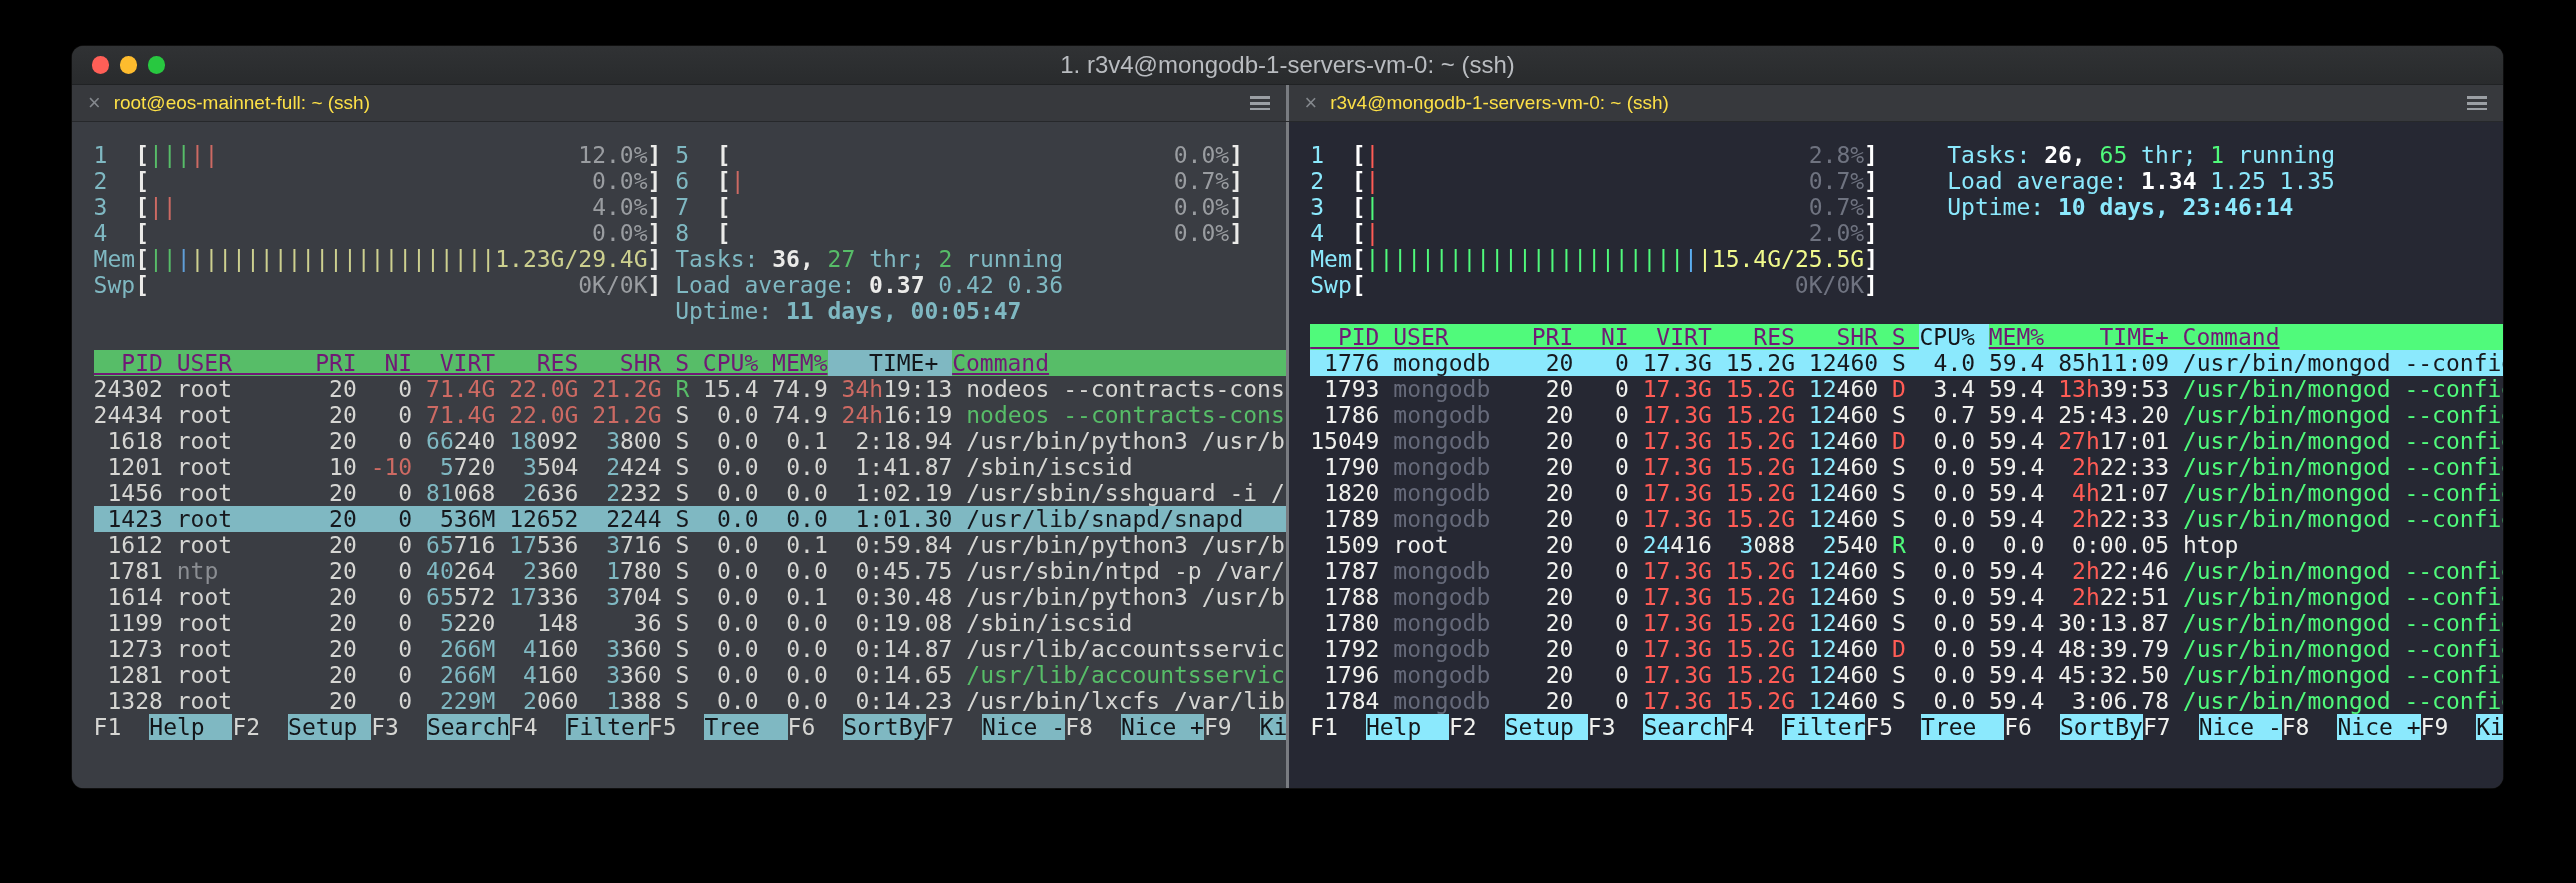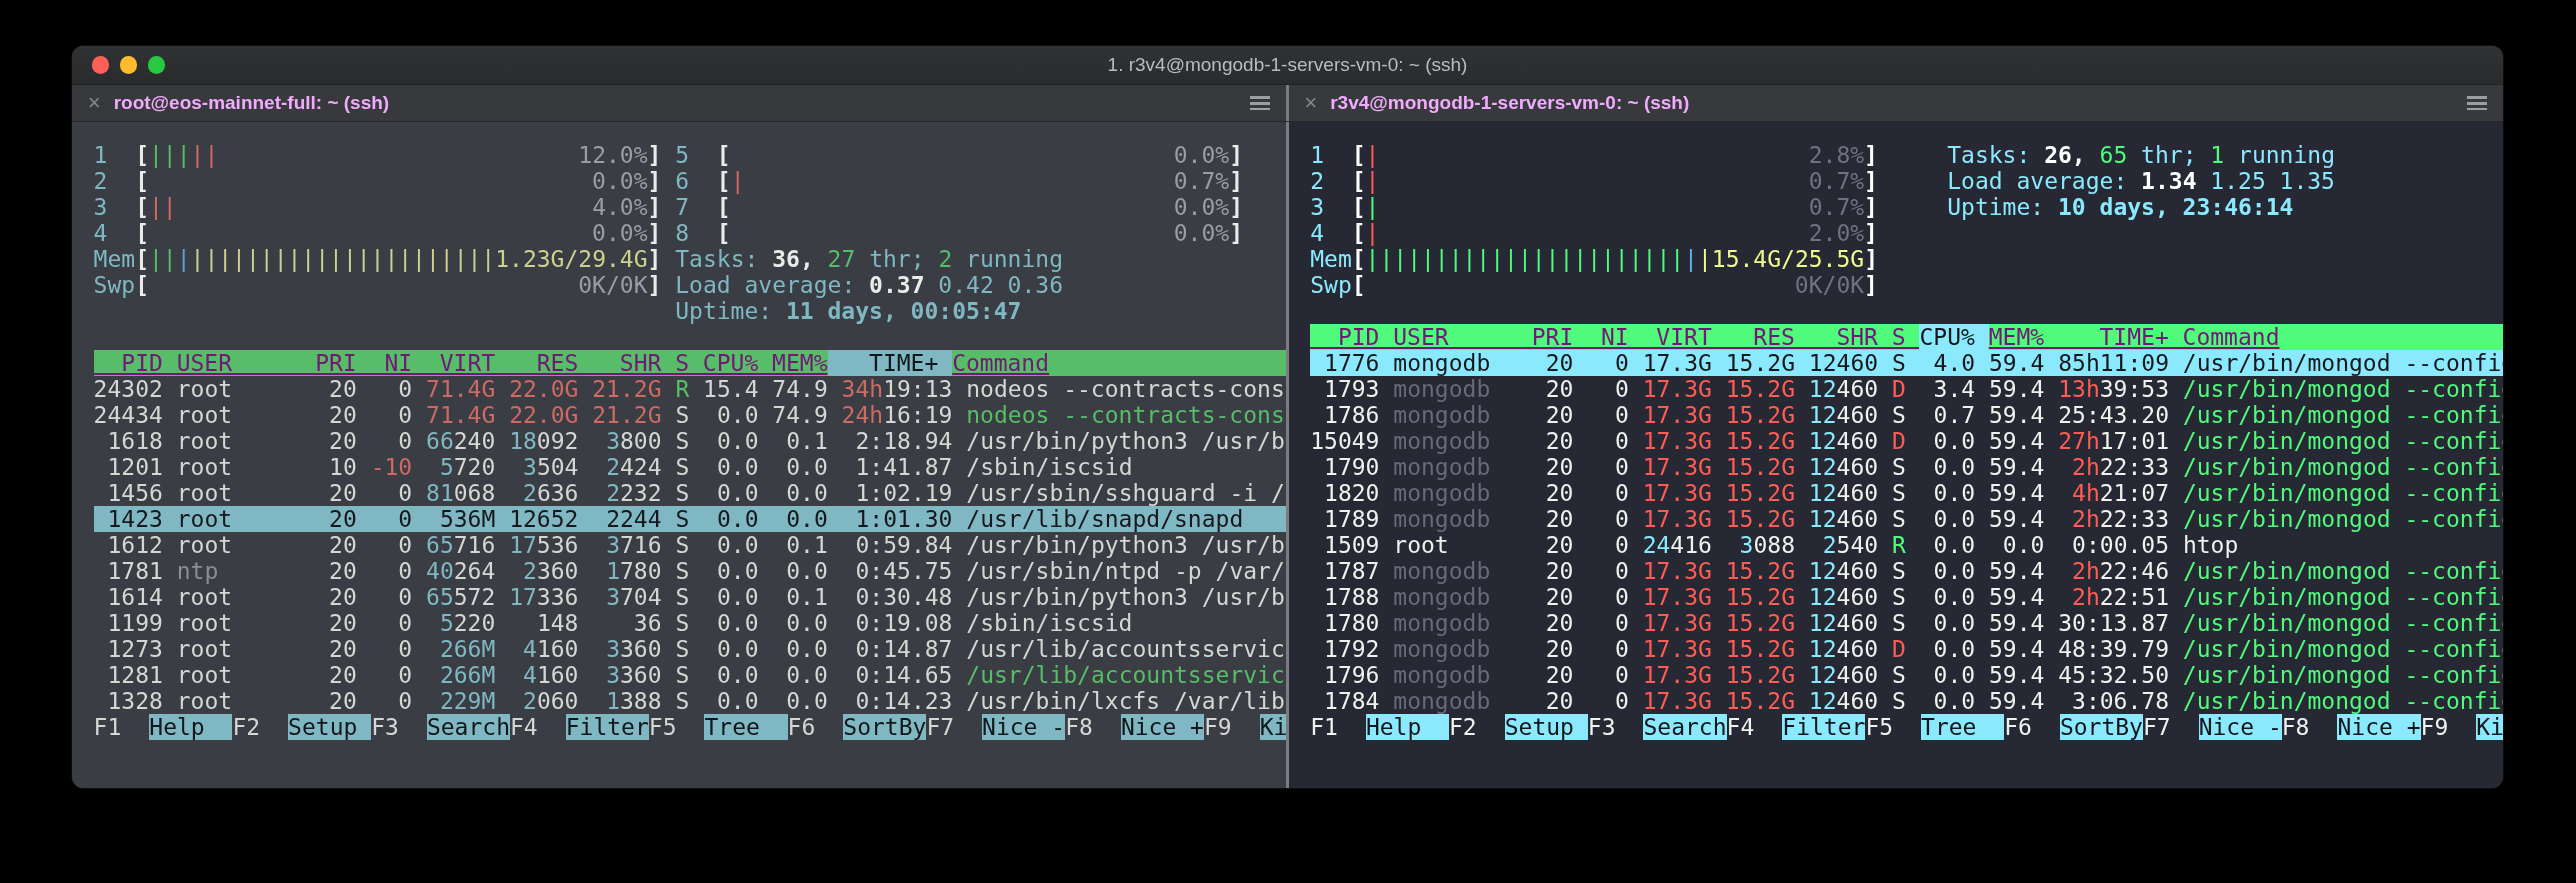--- a/index.html
+++ b/index.html
@@ -2,25 +2,25 @@
 <html style="font-size:11.5px"><head>
 <meta charset="utf-8">
 <style>
   html,body{margin:0;padding:0;}
   body{width:2576px;height:884px;background:#000;position:relative;font-family:"Liberation Sans",sans-serif;overflow:hidden;}
   .window{position:absolute;left:72px;top:46px;width:2431px;height:742px;border-radius:11.5px;overflow:hidden;background:#2b2d30;box-shadow:0 0 0 0.7px #141414;}
   .titlebar{height:38px;position:relative;display:flex;align-items:center;background:linear-gradient(#303234,#292b2d);border-bottom:0.7px solid #202224;}
   .lights{display:flex;gap:10.8px;margin-left:20px;z-index:2;}
   .light{width:17.3px;height:17.3px;border-radius:50%;}
   .light.red{background:#ff5f57;} .light.yellow{background:#febc2e;} .light.green{background:#28c840;}
-  .title{position:absolute;left:0;right:0;text-align:center;color:#b9bcc0;font-size:19px;}
+  .title{position:absolute;left:0;right:0;text-align:center;color:#b9bcc0;font-size:24px;}
   .tabs{display:flex;height:36px;background:#37393d;border-bottom:0.7px solid #26282b;}
   .tab{flex:1;display:flex;align-items:center;padding:0 16px;gap:13px;min-width:0;}
   .tab .x{color:#84888d;font-size:21.6px;line-height:21.6px;}
-  .tab .t{color:#f0abfc;font-size:19px;flex:1;white-space:nowrap;overflow:hidden;font-weight:bold;}
+  .tab .t{color:#fde047;font-size:19px;flex:1;white-space:nowrap;overflow:hidden;}
   .burger{width:20px;height:14.4px;background:repeating-linear-gradient(to bottom,#9b9fa4 0 2.9px,transparent 2.9px 5.8px);}
   .vdiv{width:2.2px;background:#797c81;}
   .content{display:flex;height:667px;}
   .pane{flex:1;overflow:hidden;padding:20px 0 0 21.6px;background:var(--bg);}
   .term{font-family:"DejaVu Sans Mono",monospace;font-size:23px;line-height:26px;}
   .line{white-space:pre;height:26px;width:fit-content;min-width:100%;color:var(--fg);}
   .c-cyan{color:var(--cyan);} .c-green{color:var(--green);} .c-red{color:var(--red);}
   .c-yellow{color:var(--yellow);} .c-blue{color:var(--blue);} .c-gray{color:var(--gray);}
   .c-dim{color:var(--dim);}
   .c-wb{color:var(--bright);font-weight:bold;}

